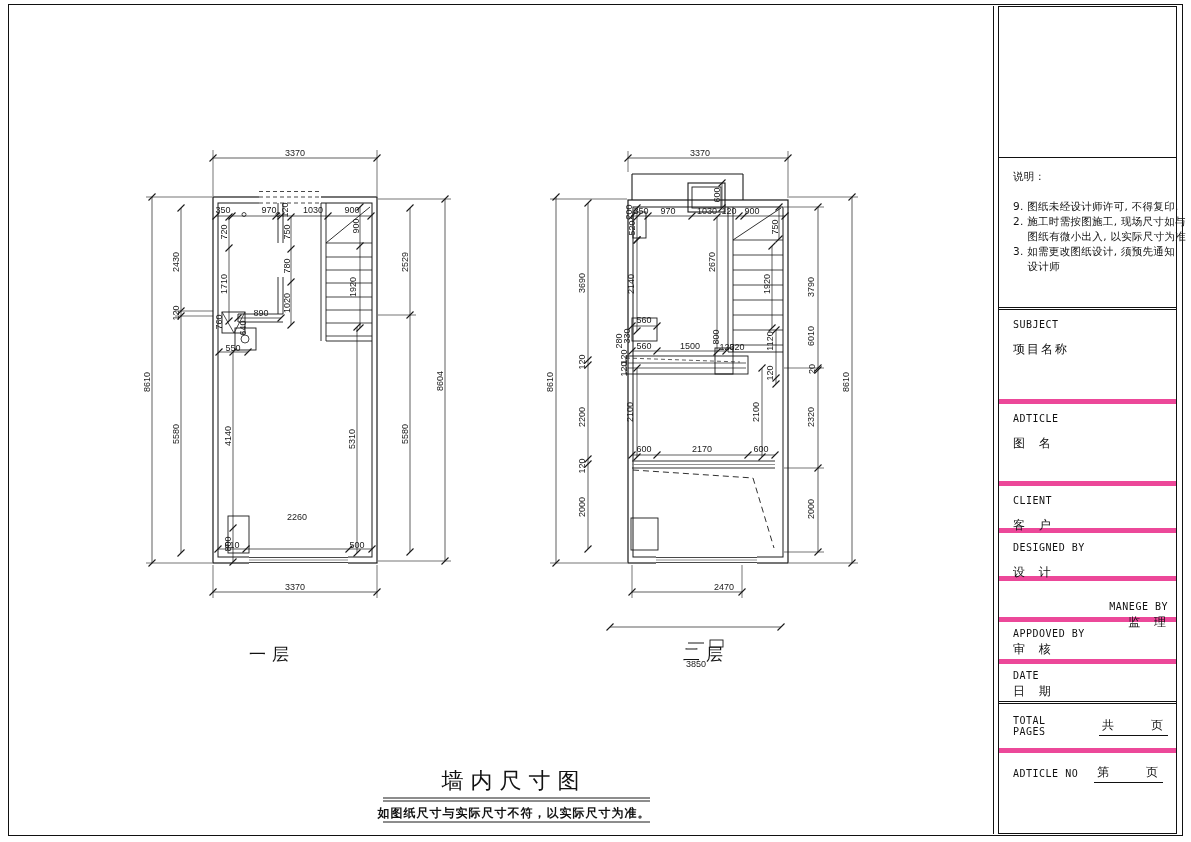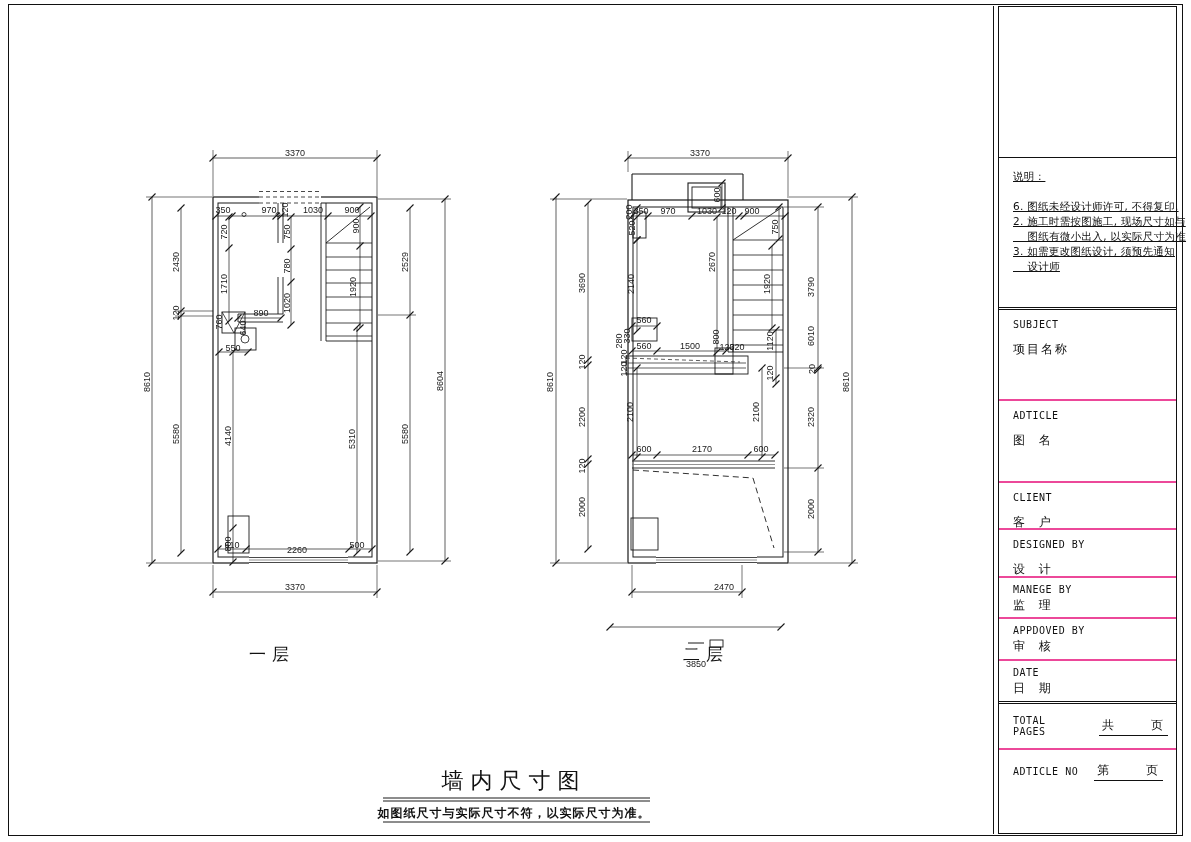--- a/index.html
+++ b/index.html
@@ -14,31 +14,31 @@
        transform:translate(-50%,-50%);font-family:"Liberation Sans",sans-serif;}
   .dim.v{transform:translate(-50%,-50%) rotate(-90deg);}
   .plan-label{position:absolute;transform:translateX(-50%);font-size:17px;letter-spacing:6px;color:#111;}
   .footer-title{position:absolute;transform:translateX(-50%);font-size:22px;letter-spacing:7px;color:#111;}
   .footer-note{position:absolute;transform:translateX(-50%);font-size:12px;font-weight:bold;letter-spacing:1px;color:#111;}
   
   .tb{position:absolute;left:998px;top:6px;width:179px;height:828px;border:1px solid #111;
       box-sizing:border-box;background:#fff;}
   .tb-empty{height:150px;}
   .tb-notes{height:150px;border-top:1px solid #111;box-sizing:border-box;padding:11px 8px 0 14px;}
-  .note-line{font-size:10.5px;line-height:15px;min-height:15px;white-space:pre;letter-spacing:.3px;text-decoration:underline;}
-  .tb-row{border-top:2px solid #ec4899;box-sizing:border-box;padding:9px 8px 0 14px;}
+  .note-line{font-size:10.5px;line-height:15px;min-height:15px;white-space:pre;letter-spacing:.3px;}
+  .tb-row{border-top:5px solid #ec4899;box-sizing:border-box;padding:9px 8px 0 14px;}
   .tb-en{font-size:10px;letter-spacing:.5px;font-family:"DejaVu Sans Mono",monospace;}
   .tb-cn{font-size:12px;letter-spacing:2px;margin-top:11px;white-space:pre;}
   .row-0{height:92px;border-top:3px double #111;}
   .row-1{height:82px;}
   .row-2{height:47px;}
   .row-3{height:41px;padding-top:6px;}
   .row-3 .tb-cn{margin-top:2px;}
   .row-4{height:48px;}
-  .row-5{height:41px;padding-top:6px;}
+  .row-5{height:41px;padding-top:20px;text-align:right;}
   .row-5 .tb-cn{margin-top:2px;}
   .row-6{height:42px;padding-top:6px;}
   .row-6 .tb-cn{margin-top:2px;}
   .row-7{height:42px;padding-top:6px;}
   .row-7 .tb-cn{margin-top:2px;}
   .row-8{height:47px;border-top:3px double #111;display:flex;align-items:center;gap:16px;padding-top:0;}
   .row-9{height:45px;display:flex;align-items:center;gap:16px;padding-top:0;}
   .row-8 .tb-cn,.row-9 .tb-cn{margin-top:0;border-bottom:1px solid #111;padding:0 3px 1px 3px;}
 </style>
 </head>
@@ -314,21 +314,21 @@
       <span class="dim v" style="left: 176px; top: 313px;">120</span>
       <span class="dim v" style="left: 176px; top: 434px;">5580</span>
       <span class="dim v" style="left: 147px; top: 382px;">8610</span>
       <span class="dim v" style="left: 405px; top: 262px;">2529</span>
       <span class="dim v" style="left: 405px; top: 434px;">5580</span>
       <span class="dim v" style="left: 440px; top: 381px;">8604</span>
       <span class="dim v" style="left: 228px; top: 436px;">4140</span>
       <span class="dim v" style="left: 352px; top: 439px;">5310</span>
       <span class="dim v" style="left: 228px; top: 544px;">800</span>
       <span class="dim" style="left: 232px; top: 545px;">610</span>
-      <span class="dim" style="left: 297px; top: 550px; text-align: right;">2260</span>
+      <span class="dim" style="left: 297px; top: 517px; text-align: right;">2260</span>
       <span class="dim" style="left: 357px; top: 545px;">500</span>
       <span class="dim" style="left: 295px; top: 587px;">3370</span>
       <span class="dim" style="left: 700px; top: 153px;">3370</span>
       <span class="dim v" style="left: 717px; top: 195px;">600</span>
       <span class="dim" style="left: 641px; top: 211px;">350</span>
       <span class="dim" style="left: 668px; top: 211px;">970</span>
       <span class="dim" style="left: 707px; top: 211px;">1030</span>
       <span class="dim" style="left: 729px; top: 211px;">120</span>
       <span class="dim" style="left: 752px; top: 211px;">900</span>
       <span class="dim v" style="left: 629px; top: 212px;">200</span>
@@ -368,21 +368,21 @@
       <span class="dim v" style="left: 846px; top: 382px;">8610</span>
       <span class="dim" style="left: 724px; top: 587px; text-align: center;">2470</span>
       <span class="dim" style="left: 696px; top: 621px; margin-top: 43px;">3850</span>
     </div>
 
   <div class="tb">
     <div class="tb-empty"></div>
     <div class="tb-notes" id="notes-lines">
         <div class="note-line">说明：</div>
         <div class="note-line"></div>
-        <div class="note-line">6. 图纸未经设计师许可, 不得复印.</div>
+        <div class="note-line">9. 图纸未经设计师许可, 不得复印.</div>
         <div class="note-line">2. 施工时需按图施工, 现场尺寸如与</div>
         <div class="note-line">    图纸有微小出入, 以实际尺寸为准</div>
         <div class="note-line">3. 如需更改图纸设计, 须预先通知</div>
         <div class="note-line">    设计师</div>
       </div>
     <div id="title-block-rows">
         <div class="tb-row row-0">
           <div class="tb-en">SUBJECT</div>
           <div class="tb-cn">项目名称</div>
         </div>

